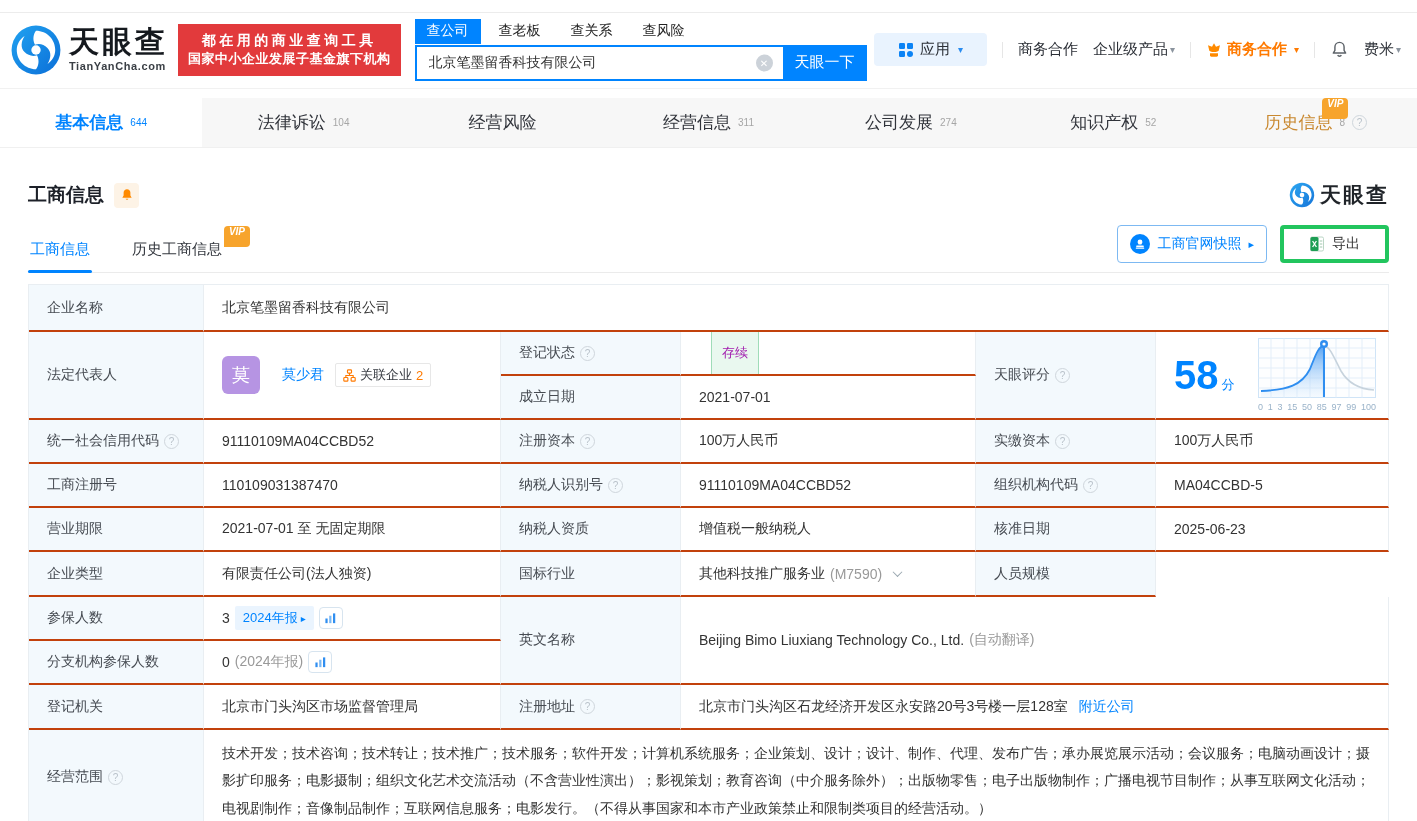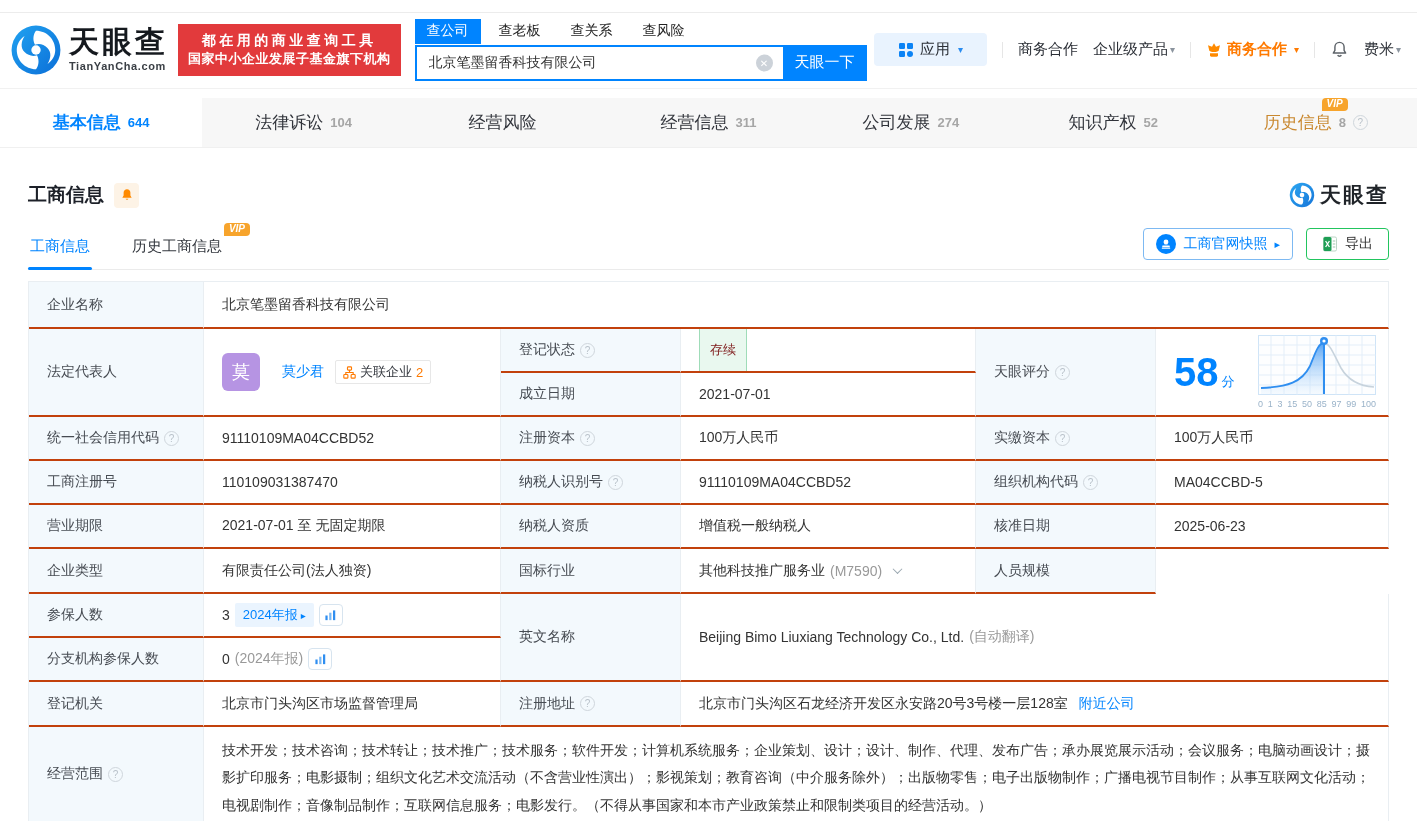--- a/index.html
+++ b/index.html
@@ -36,25 +36,25 @@
   .caret.orange::after { color:#ff7a00; }
   .nav-divider { width:1px; height:16px; background:#e6e6e6; }
   .nav-item { cursor:pointer; display:flex; align-items:center; }
   .vip-link { color:#ff7a00; font-weight:bold; display:flex; align-items:center; gap:5px; cursor:pointer; }
   .bell-btn { cursor:pointer; display:flex; }
 
   
   .main-tabs { display:flex; height:50px; background:#f7f7f7; margin-top:9px; border-bottom:1px solid #f0f0f0; }
   .main-tab { flex:1; display:flex; align-items:center; justify-content:center; gap:7px; font-size:17px; color:#30333a; cursor:pointer; position:relative; }
   .main-tab.active { background:#fff; color:#0084ff; font-weight:bold; }
-  .tab-count { font-size:13px; color:#a6a6a6; font-weight:bold; }
+  .tab-count { font-size:10px; color:#a6a6a6; font-weight:normal; }
   .main-tab.active .tab-count { color:#0084ff; }
   .main-tab.history { color:#c9882f; }
   .tab-label-wrap { position:relative; }
-  .vip-badge { background:#f7a42c; color:#fff; font-size:10px; font-weight:bold; font-style:italic; padding:1px 5px 2px; border-radius:4px 4px 4px 0; line-height:1; display:inline-block; }
+  .vip-badge { background:#f7a42c; color:#fff; font-size:10px; font-weight:bold; font-style:italic; padding:1px 5px 10px; border-radius:4px 4px 4px 0; line-height:1; display:inline-block; }
   .tab-label-wrap .vip-badge { position:absolute; top:-13px; right:-16px; }
   .qmark { width:15px; height:15px; border-radius:50%; border:1px solid #cfd6dc; color:#b9c2ca; font-size:10px; display:inline-flex; align-items:center; justify-content:center; cursor:pointer; flex:none; }
   .qmark::after { content:"?"; }
 
   
   .content { margin:0 28px; }
   .section-head { display:flex; align-items:center; margin-top:33px; }
   .section-title { font-size:19px; font-weight:bold; color:#1d2129; }
   .monitor-chip { width:25px; height:25px; background:#fdf3e6; border-radius:4px; margin-left:10px; display:flex; align-items:center; justify-content:center; cursor:pointer; }
   .watermark { margin-left:auto; display:flex; align-items:center; gap:5px; opacity:.95; }
@@ -64,33 +64,33 @@
   .subtab { font-size:15px; color:#34383f; padding:12px 2px 13px; margin-right:38px; position:relative; cursor:pointer; }
   .subtab.active { color:#0084ff; }
   .subtab.active::after { content:""; position:absolute; left:0; right:0; bottom:-1px; height:3px; background:#0084ff; border-radius:2px; }
   .subtab .vip-badge { position:absolute; top:-2px; right:-26px; }
   .head-actions { margin-left:auto; display:flex; gap:13px; padding-bottom:9px; }
   .btn { display:flex; align-items:center; gap:7px; background:#fff; border-radius:4px; font-size:14px; cursor:pointer; font-family:inherit; }
   .btn-snapshot { border:1px solid #7db9f2; color:#0084ff; padding:5px 12px; }
   .stamp-ic { width:20px; height:20px; border-radius:50%; background:#0084ff; display:flex; align-items:center; justify-content:center; }
   .arrow-r { font-size:11px; color:#0084ff; }
   .arrow-r::after { content:"▸"; }
-  .btn-export { border:1px solid #22c55e; color:#333; padding:6px 15px; }
+  .btn-export { border:4px solid #22c55e; color:#333; padding:6px 25px; }
 
   
   .biz-table { margin-top:11px; display:grid;
     grid-template-columns:175px 297px 180px 295px 180px 1fr;
     grid-template-rows:47px 44px 44px 44px 44px 44px 45px 44px 44px 45px 96px;
     border-top:1px solid #e9eef2; border-left:1px solid #e9eef2; font-size:14px; }
   .cell { border-right:1px solid #e9eef2; border-bottom:2px solid #c2410c; background:#fff;
     display:flex; align-items:center; gap:5px; padding:0 18px; color:#333; overflow:hidden; }
   .cell.lbl { background:#f3f9fd; color:#464b52; }
   .gray { color:#999; }
   .link { color:#0084ff; cursor:pointer; }
-  .tag-green { background:#e9f8ef; border:1px solid #9fdcb8; color:#7f1d1d; font-size:13px; padding:14px 10px; border-radius:2px; line-height:1.3; }
+  .tag-green { background:#e9f8ef; border:1px solid #9fdcb8; color:#a21caf; font-size:13px; padding:14px 10px; border-radius:2px; line-height:1.3;margin-left:12px; }
   .avatar { width:38px; height:38px; border-radius:6px; background:#b694e3; color:#fff; font-size:18px; display:flex; align-items:center; justify-content:center; flex:none; }
   .rel-tag { display:inline-flex; align-items:center; gap:4px; border:1px solid #e7e7e7; border-radius:2px; padding:2px 7px; font-size:13px; color:#34383f; cursor:pointer; margin-left:6px; }
   .rel-tag .num { color:#ff7a00; }
   .pill { display:inline-flex; align-items:center; gap:3px; background:#eaf4fe; color:#0084ff; font-size:13px; padding:3px 8px; border-radius:2px; cursor:pointer; }
   .pill::after { content:"▸"; font-size:10px; }
   .mini-btn { width:24px; height:22px; border:1px solid #d7e4ef; border-radius:4px; background:#fff; display:inline-flex; align-items:center; justify-content:center; cursor:pointer; }
   .chevron-down { display:inline-block; width:7px; height:7px; border-right:1.6px solid #9aa7b0; border-bottom:1.6px solid #9aa7b0; transform:rotate(45deg) translate(-1px,-1px); margin-left:7px; cursor:pointer; flex:none; }
   .score-cell { justify-content:space-between; padding-right:12px; }
   .score-num { display:flex; align-items:baseline; }
   .score-val { font-size:40px; font-weight:bold; color:#0084ff; line-height:1; }

